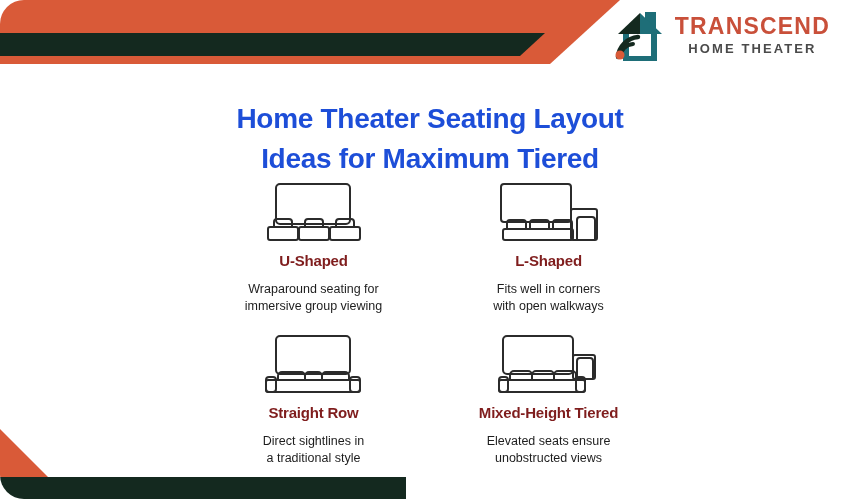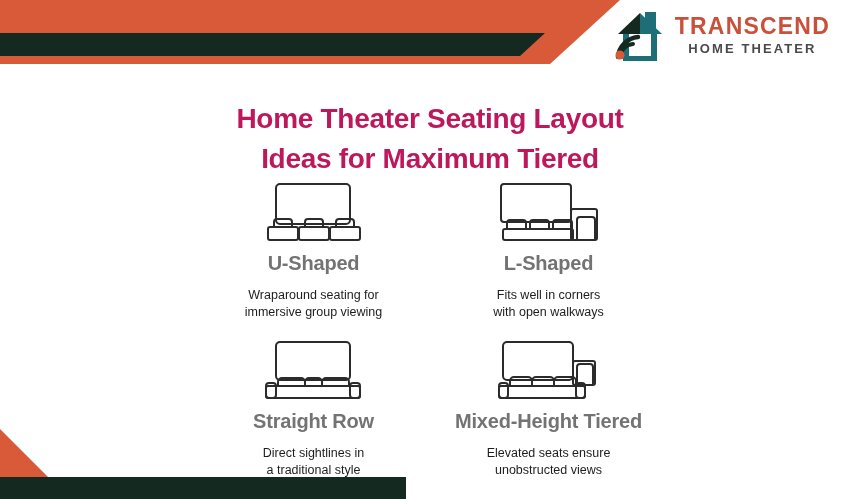--- a/index.html
+++ b/index.html
@@ -12,20 +12,21 @@
     background: #ffffff;
     font-family: "Liberation Sans", sans-serif;
     overflow: hidden;
   }
   .infographic {
     position: relative;
     width: 860px;
     height: 499px;
     background: #ffffff;
     overflow: hidden;
+    border-radius: 24px;
   }
 
   
   .deco-top-orange {
     position: absolute;
     left: 0;
     top: 0;
     width: 620px;
     height: 64px;
     background: #D95A38;
@@ -94,21 +95,21 @@
 
   
   .title {
     position: absolute;
     left: 0;
     right: 0;
     top: 80px;
     text-align: center;
     font-size: 28px;
     font-weight: bold;
-    color: #be185d;
+    color: #1d4ed8;
     line-height: 1.45;
     letter-spacing: -0.3px;
   }
   .title-line {
     display: block;
   }
 
   
   .grid {
     position: absolute;
@@ -128,23 +129,23 @@
     text-align: center;
   }
   .card-icon {
     height: 62px;
     display: flex;
     align-items: flex-end;
     justify-content: center;
   }
   .card-title {
     margin-top: 9px;
-    font-size: 20px;
-    font-weight: bold;
-    color: #737373;
+    font-size: 15px;
+    font-weight: bold;
+    color: #7f1d1d;
     letter-spacing: -0.2px;
   }
   .card-desc {
     margin-top: 12px;
     font-size: 12.5px;
     color: #1D1D1D;
     line-height: 1.32;
     max-width: 215px;
   }
 </style>

